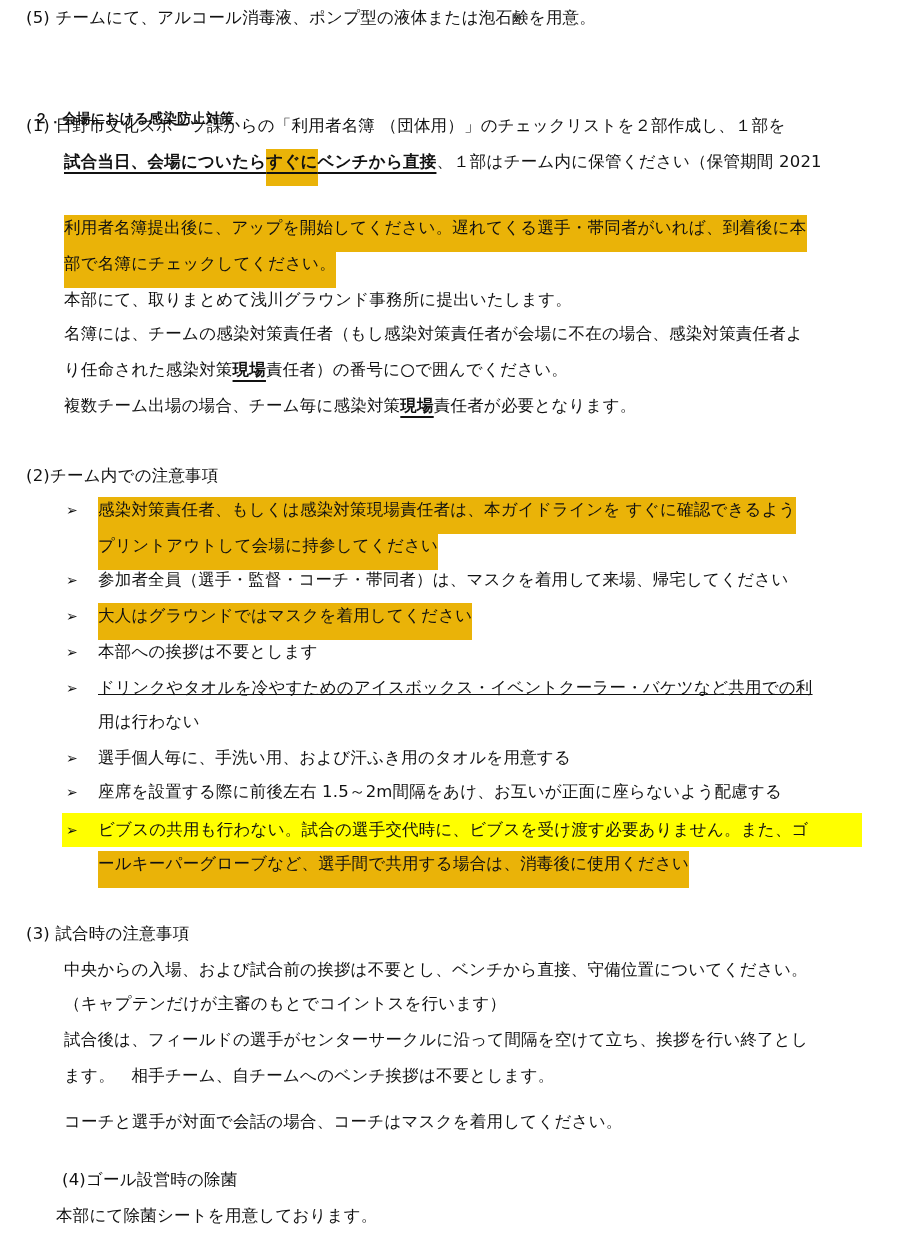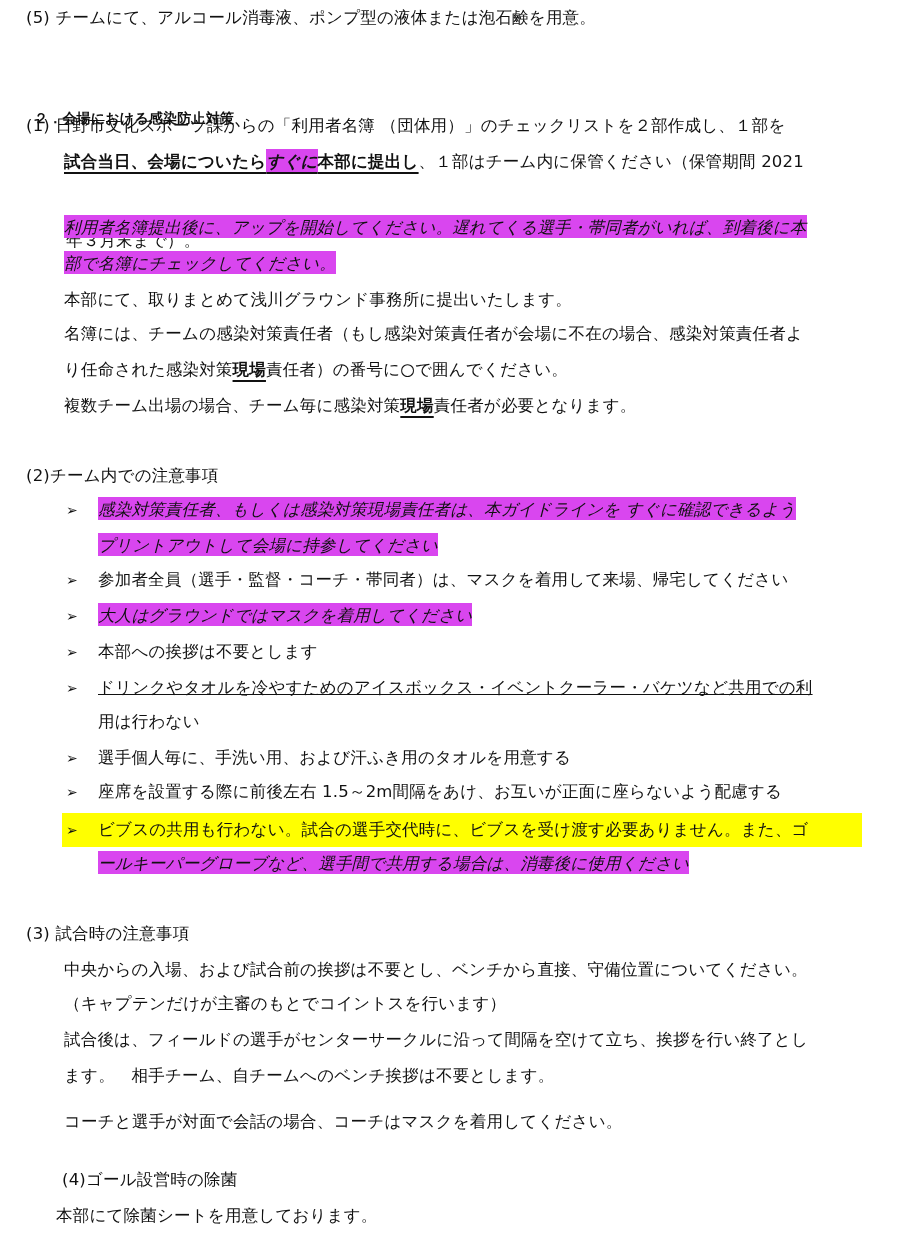--- a/index.html
+++ b/index.html
@@ -2,38 +2,38 @@
 <html><head>
 <meta charset="utf-8">
 <style>
   html, body { margin: 0; padding: 0; background: #ffffff; }
   body {
     width: 900px; height: 1234px; overflow: hidden; position: relative;
     font-family: "DejaVu Sans", "Liberation Sans", sans-serif;
     color: #111111; font-size: 16.5px;
   }
   .line { position: absolute; white-space: nowrap; line-height: 24px; letter-spacing: 0.2px; }
-  .hl { background: #d946ef; padding: 3px 0 1px 0; font-style: italic; }
+  .hl { background: #eab308; padding: 3px 0 15px 0; }
   .b { font-weight: bold; }
   .ul { text-decoration: underline; text-underline-offset: 5px; text-decoration-thickness: 1.5px; }
   .bullet { position: absolute; font-size: 14px; line-height: 24px; }
   .h2 { font-weight: bold; font-size: 14px; }
 </style>
 </head>
 <body>
 
 <div>
 
   <div class="line" style="left:26px;top:6px;">(5) チームにて、アルコール消毒液、ポンプ型の液体または泡石鹸を用意。</div>
 
   <div class="line h2" style="left:34px;top:106px;">２．会場における感染防止対策</div>
 
   <div class="line" style="left:26px;top:114px;">(1) 日野市文化スポーツ課からの「利用者名簿 （団体用）」のチェックリストを２部作成し、１部を</div>
   <div class="line" style="left:64px;top:150px;">
-    <span class="b ul">試合当日、会場についたら</span><span class="b ul hl">すぐに</span><span class="b ul">本部に提出し</span><span>、１部はチーム内に保管ください（保管期間 2021</span>
+    <span class="b ul">試合当日、会場についたら</span><span class="b ul hl">すぐに</span><span class="b ul">ベンチから直接</span><span>、１部はチーム内に保管ください（保管期間 2021</span>
   </div>
   <div class="line" style="left:66px;top:182px;margin-top:47px;">年３月末まで）。</div>
   <div class="line" style="left:64px;top:216px;"><span class="hl">利用者名簿提出後に、アップを開始してください。遅れてくる選手・帯同者がいれば、到着後に本</span></div>
   <div class="line" style="left:64px;top:252px;"><span class="hl">部で名簿にチェックしてください。</span></div>
   <div class="line" style="left:64px;top:288px;">本部にて、取りまとめて浅川グラウンド事務所に提出いたします。</div>
   <div class="line" style="left:64px;top:322px;">名簿には、チームの感染対策責任者（もし感染対策責任者が会場に不在の場合、感染対策責任者よ</div>
   <div class="line" style="left:64px;top:358px;">
     <span>り任命された感染対策</span><span class="b ul">現場</span><span>責任者）の番号に○で囲んでください。</span>
   </div>
   <div class="line" style="left:64px;top:394px;">

